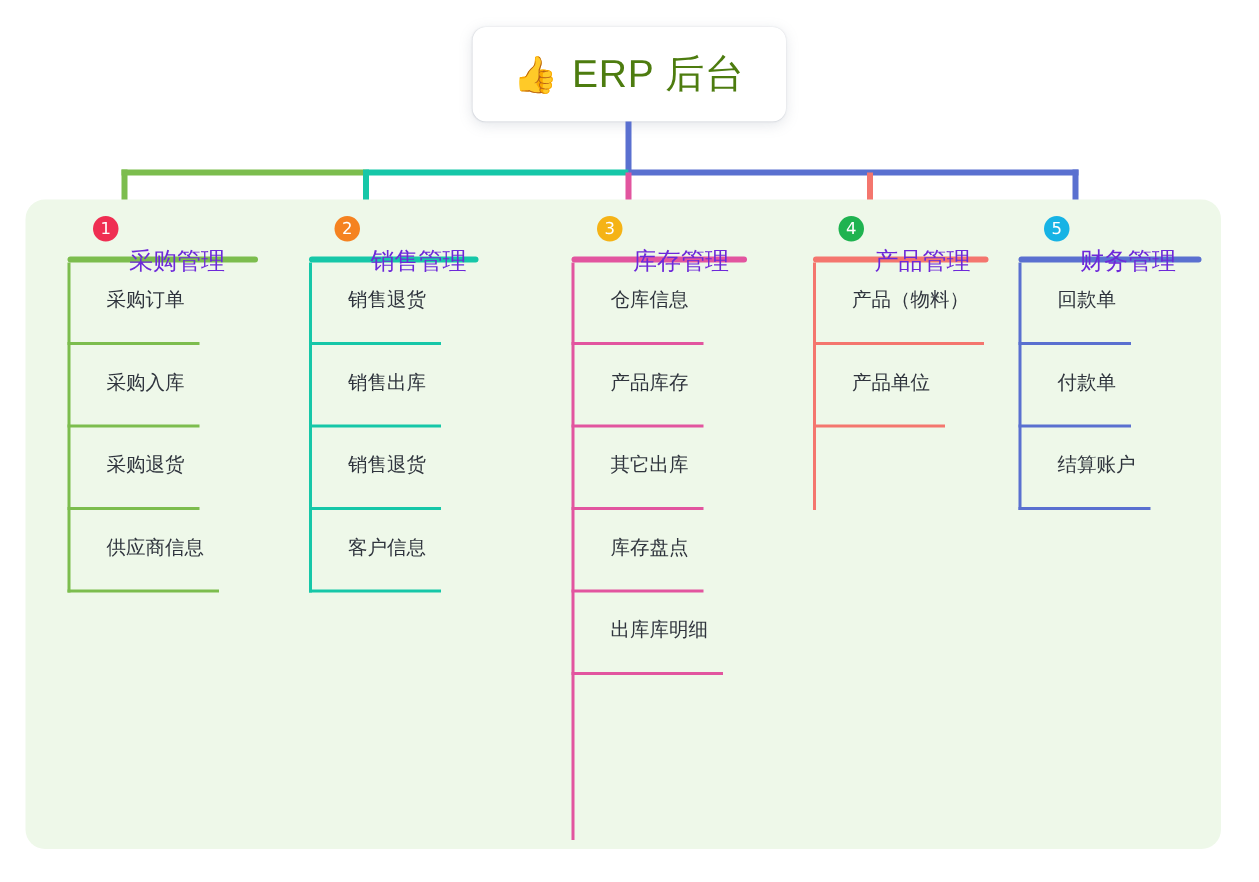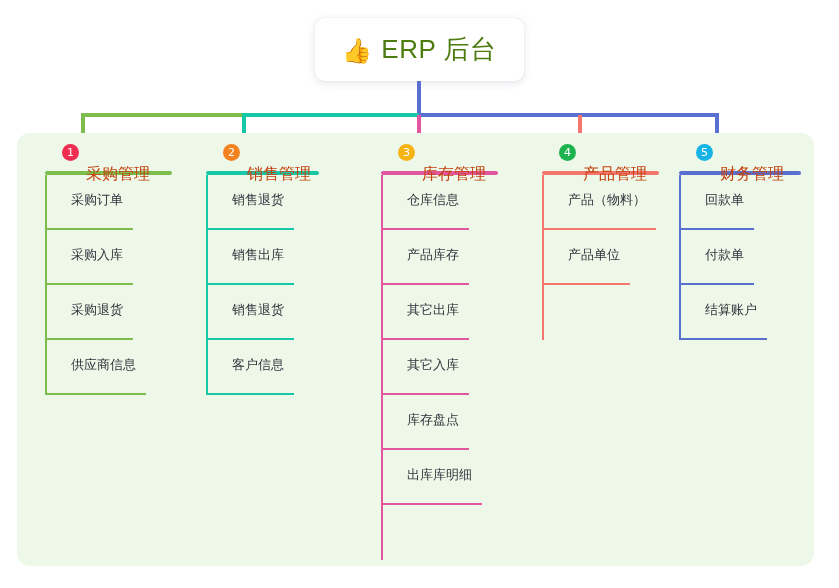--- a/index.html
+++ b/index.html
@@ -97,21 +97,21 @@
     border-radius: 50%;
     color: #ffffff;
     font-size: 11px;
     line-height: 17px;
     text-align: center;
     flex: 0 0 auto;
     font-family: "DejaVu Sans", sans-serif;
   }
   .col-title {
     font-size: 16px;
-    color: #c2410c;
+    color: #6d28d9;
     white-space: nowrap;
     margin-top: 44px;
   }
   .col-rule {
     height: 4px;
     border-radius: 2px;
     margin-left: 6px;
   }
   .items {
     position: relative;
@@ -240,24 +240,20 @@
           </div>
           <div class="item">
             <span class="item-label">产品库存</span>
             <div class="item-rule" style="background: rgb(226, 85, 159); width: 88px;"></div>
           </div>
           <div class="item">
             <span class="item-label">其它出库</span>
             <div class="item-rule" style="background: rgb(226, 85, 159); width: 88px;"></div>
           </div>
           <div class="item">
-            <span class="item-label">其它入库</span>
-            <div class="item-rule" style="background: rgb(226, 85, 159); width: 88px;"></div>
-          </div>
-          <div class="item">
             <span class="item-label">库存盘点</span>
             <div class="item-rule" style="background: rgb(226, 85, 159); width: 88px;"></div>
           </div>
           <div class="item">
             <span class="item-label">出库库明细</span>
             <div class="item-rule" style="background: rgb(226, 85, 159); width: 101px;"></div>
           </div>
         </div>
       </div>
       <div class="column" style="left: 519px;">

